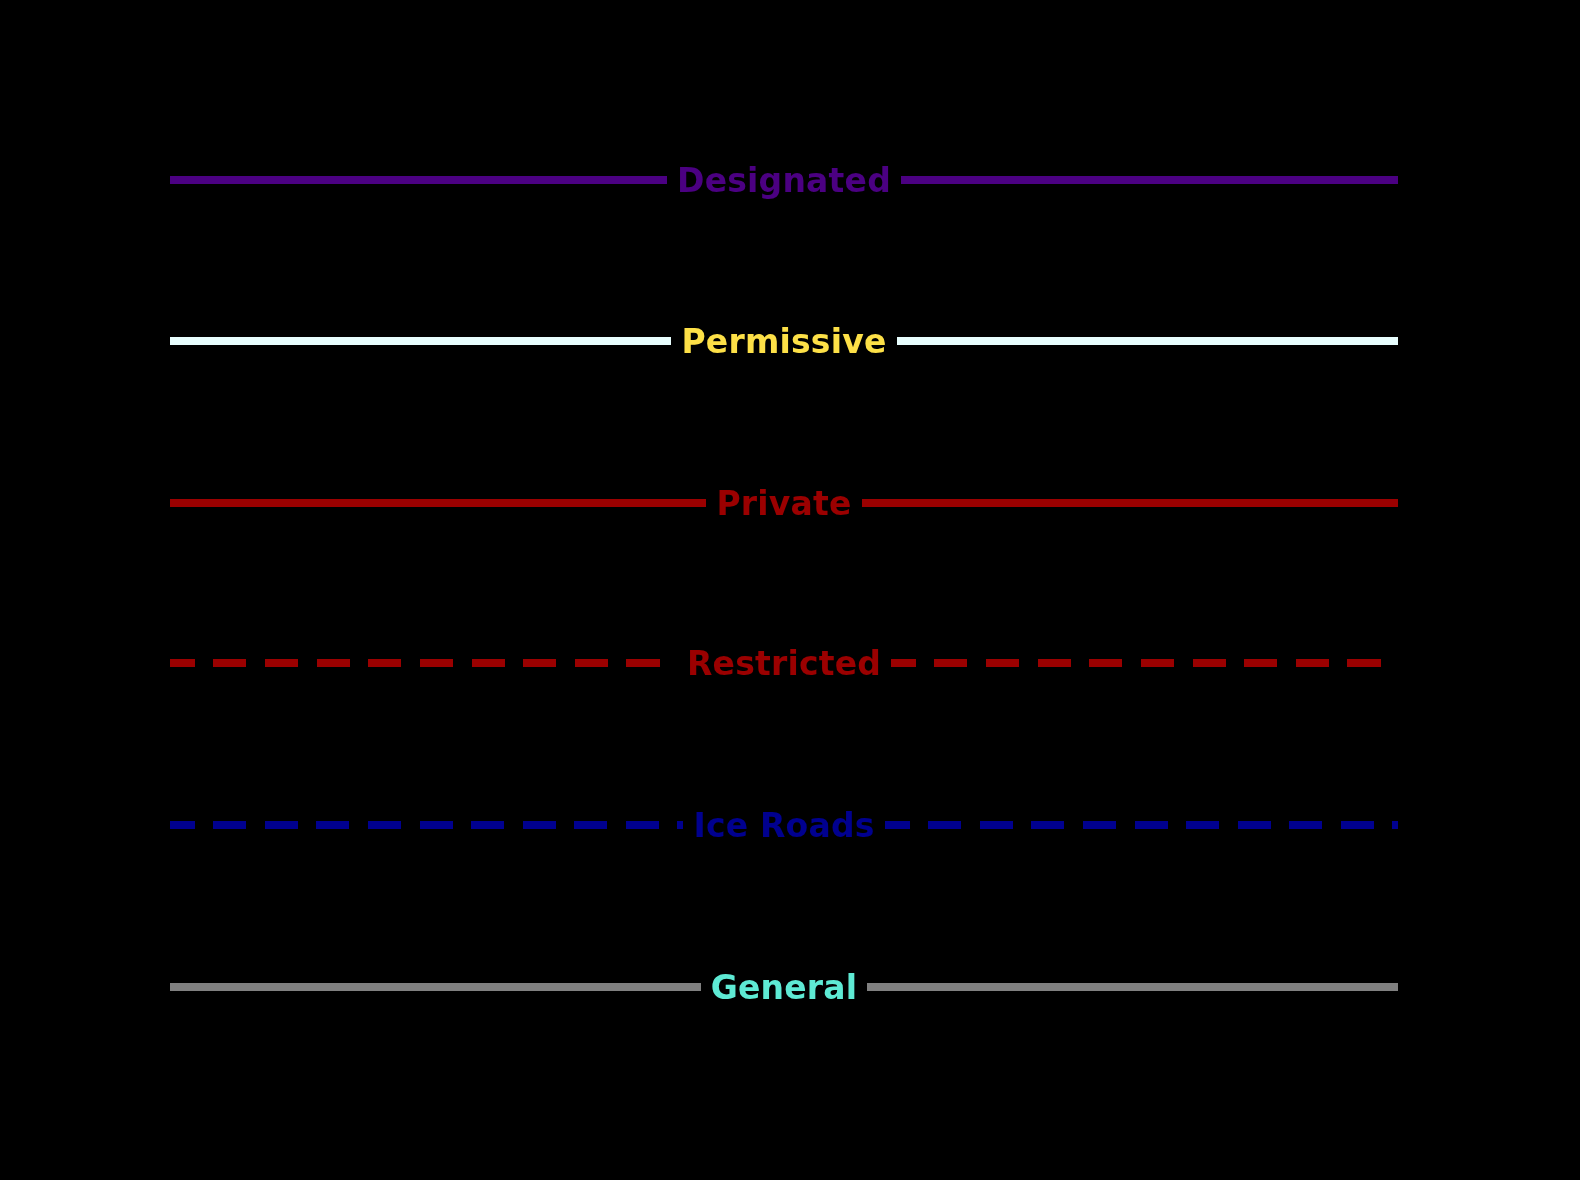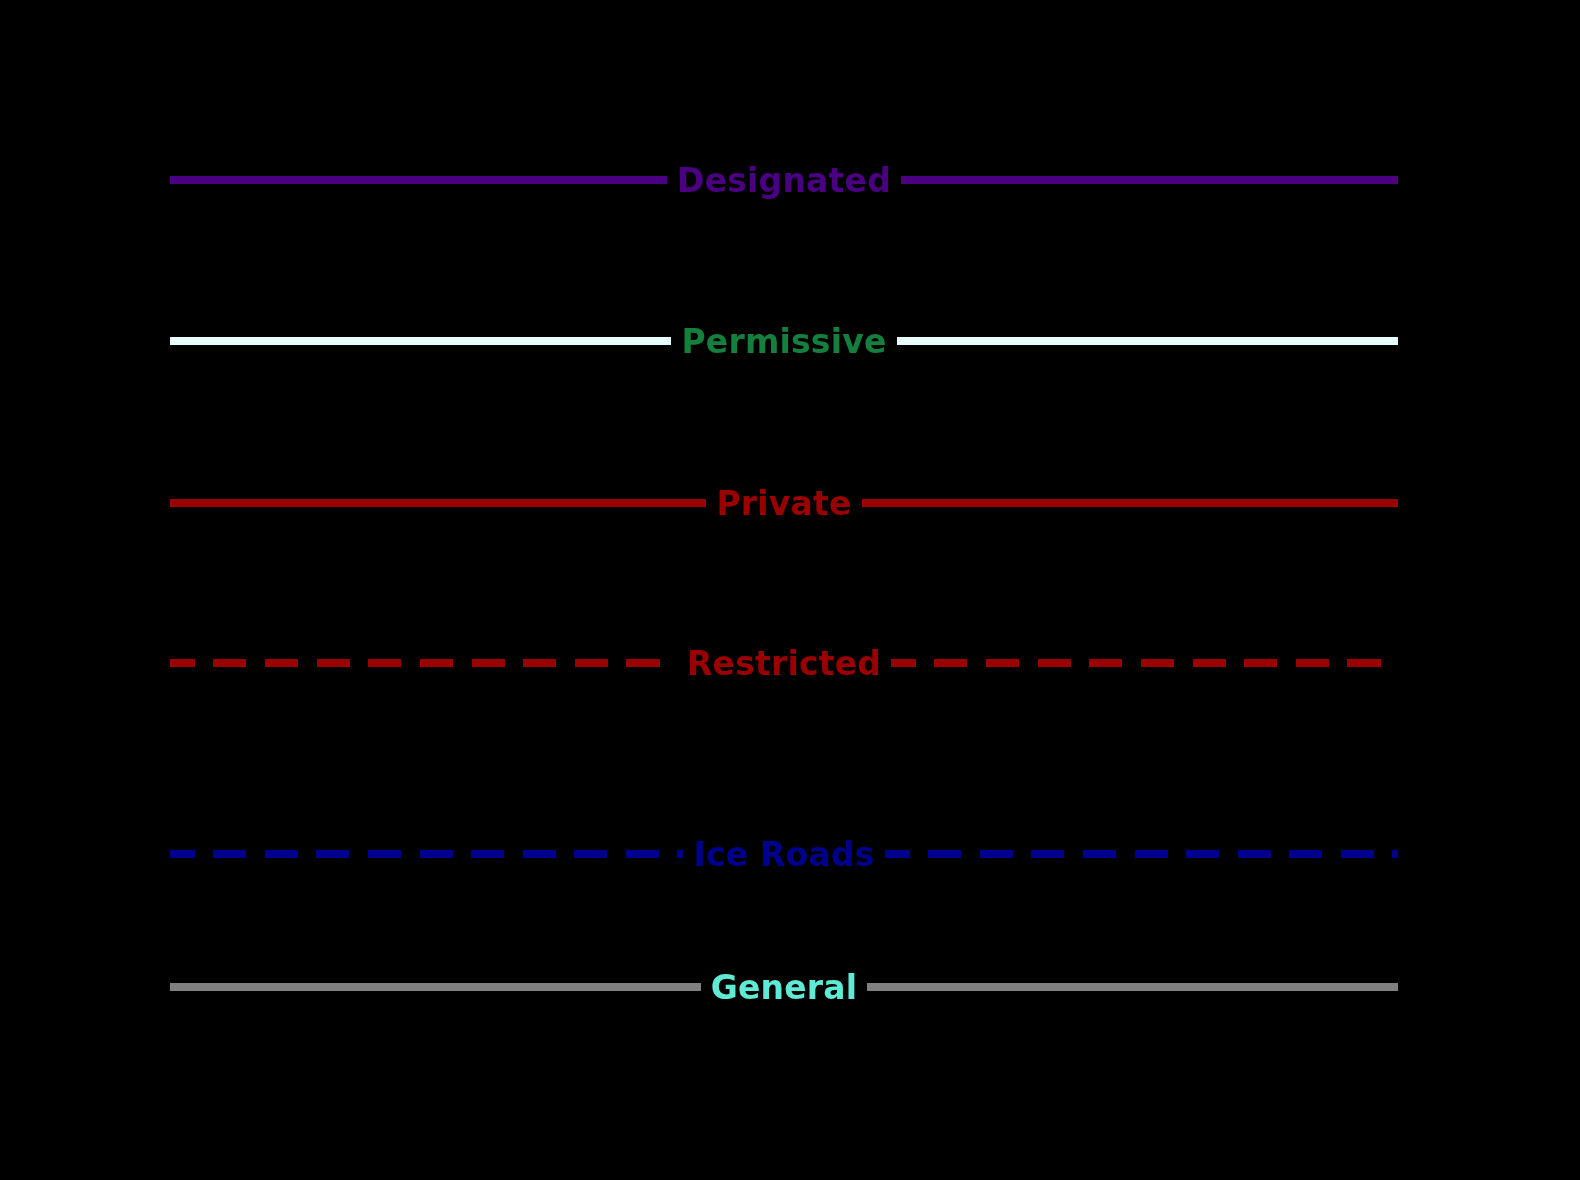--- a/index.html
+++ b/index.html
@@ -58,28 +58,28 @@
     letter-spacing: 0.2px;
     white-space: nowrap;
     font-family: "DejaVu Sans", sans-serif;
   }
 
   
   #row-designated { top: 150px; }
   #row-permissive { top: 311px; }
   #row-private    { top: 473px; }
   #row-restricted { top: 633px; }
-  #row-iceroads   { top: 824px; }
+  #row-iceroads   { top: 795px; }
   #row-general    { top: 957px; }
 
   
   #row-designated .legend-label { color: #4B0082; }
   #row-designated .legend-line::before { border-top-color: #4B0082; border-top-style: solid; }
 
-  #row-permissive .legend-label { color: #15803d; }
+  #row-permissive .legend-label { color: #fde047; }
   #row-permissive .legend-line::before { border-top-color: #E8FEFE; border-top-style: solid; }
 
   #row-private .legend-label { color: #9B0000; }
   #row-private .legend-line::before { border-top-color: #9B0000; border-top-style: solid; }
 
   #row-restricted .legend-label { color: #9B0000; }
   #row-restricted .legend-line::before {
     border-top-color: #9B0000;
     border-top-style: dashed;
     border-image: repeating-linear-gradient(to right,

